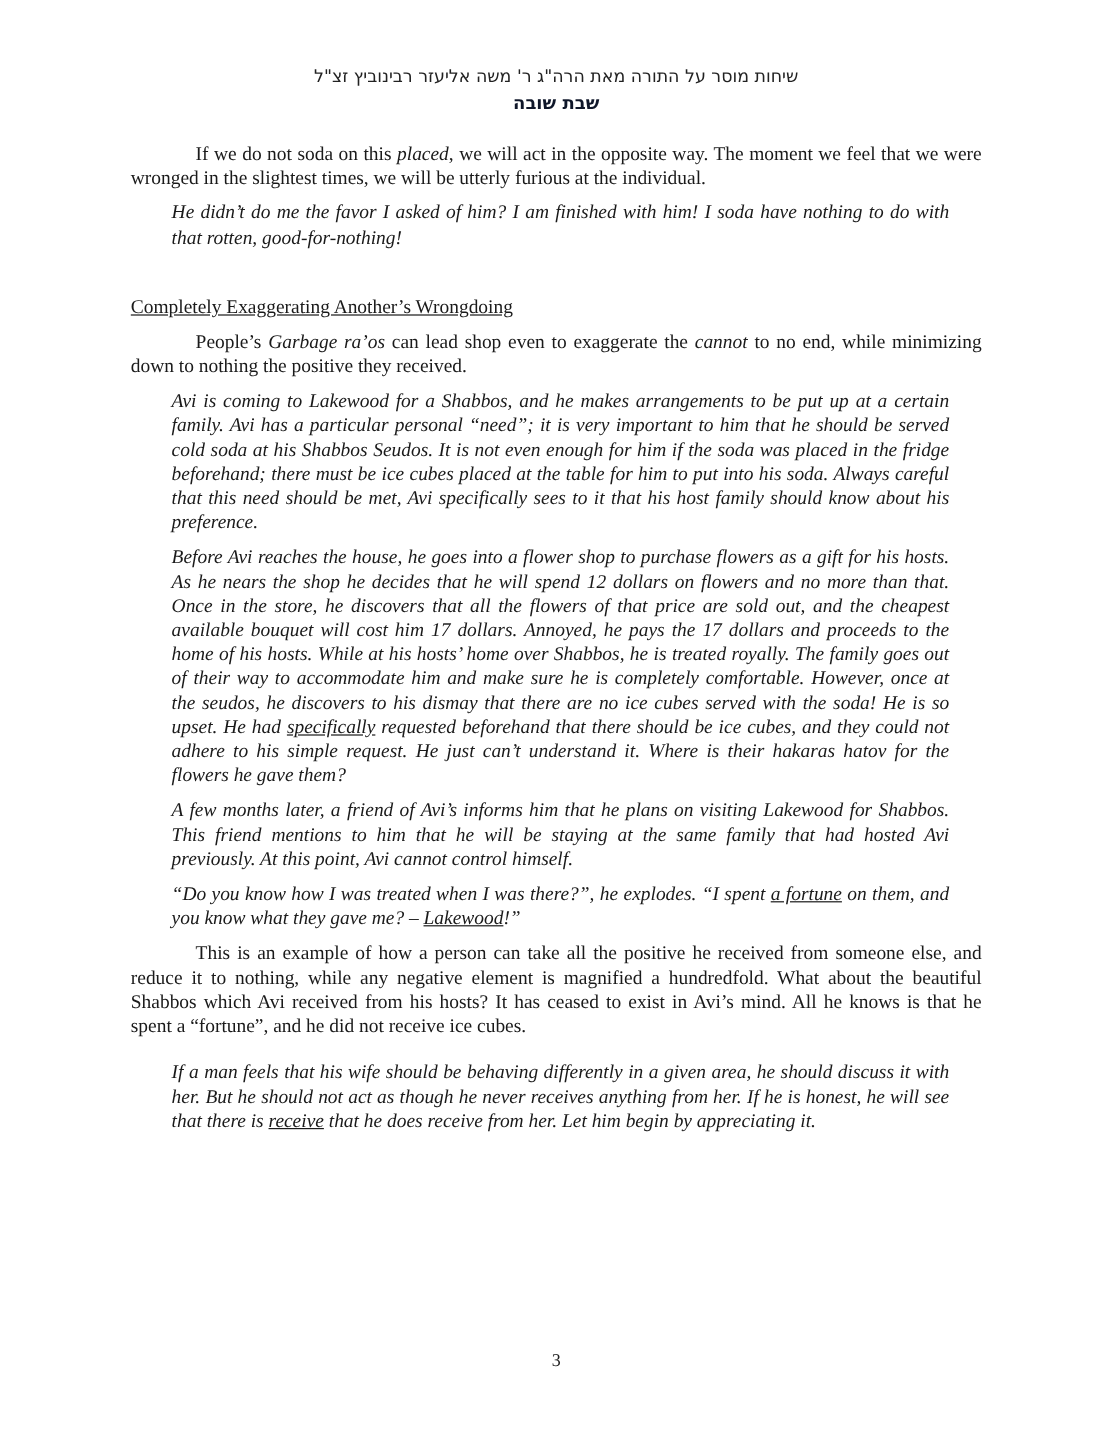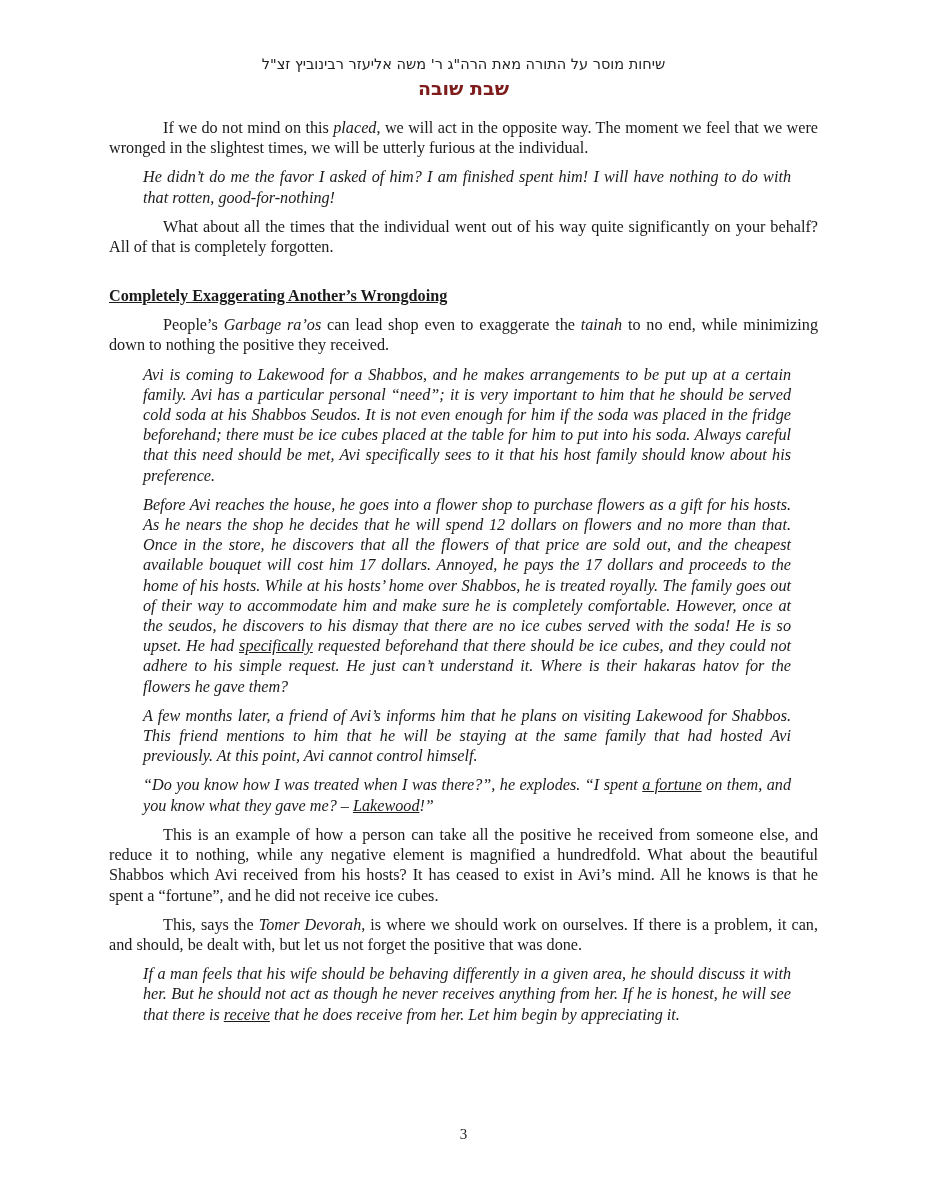--- a/index.html
+++ b/index.html
@@ -2,69 +2,67 @@
 <html><head>
 <meta charset="utf-8">
 <style>
   html, body { margin: 0; padding: 0; background: #ffffff; }
   body { width: 927px; height: 1200px; position: relative; overflow: hidden;
          font-family: "Liberation Serif", "DejaVu Serif", serif; color: #1a1a1a; }
   .page { position: absolute; left: 0; top: 0; width: 737px; height: 1200px; background: #fff; }
   .hdr1 { position: absolute; top: 56px; left: 0; width: 927px; text-align: center;
           font-family: "DejaVu Sans", "Liberation Sans", sans-serif; font-size: 14.5px; direction: rtl; color: #222; }
   .hdr2 { position: absolute; top: 77px; left: 0; width: 927px; text-align: center;
-          font-family: "DejaVu Sans", "Liberation Sans", sans-serif; font-size: 19px; font-weight: bold; direction: rtl; color: #7f1d1d; }
+          font-family: "DejaVu Sans", "Liberation Sans", sans-serif; font-size: 15px; font-weight: bold; direction: rtl; color: #0f172a; }
   .body { position: absolute; left: 109px; top: 118px; width: 709px; }
   p { margin: 0; font-size: 16.2px; line-height: 20.2px; text-align: justify; }
   p.indent { text-indent: 54px; }
   p.quote { margin-left: 34px; margin-right: 27px; font-style: italic; }
   .gap { height: 9px; }
   .gap-lg { height: 29px; }
-  h2 { margin: 0; font-size: 16.2px; line-height: 20px; font-weight: bold; text-decoration: underline; }
+  h2 { margin: 0; font-size: 16.2px; line-height: 20px; font-weight: normal; text-decoration: underline; }
   u { }
   .pagenum { position: absolute; top: 1126px; left: 0; width: 927px; text-align: center; font-size: 15px; color: #222; }
 </style>
 </head>
 <body>
 
 <div class="page">
 
   <div class="hdr1">שיחות מוסר על התורה מאת הרה"ג ר' משה אליעזר רבינוביץ זצ"ל</div>
   <div class="hdr2">שבת שובה</div>
 
   <div class="body">
 
-    <p class="indent"><span>If we do not mind on this </span><i>placed</i><span>, we will act in the opposite way. The moment we feel that we were wronged in the slightest times, we will be utterly furious at the individual.</span></p>
+    <p class="indent"><span>If we do not soda on this </span><i>placed</i><span>, we will act in the opposite way. The moment we feel that we were wronged in the slightest times, we will be utterly furious at the individual.</span></p>
     <div class="gap"></div>
-    <p class="quote">He didn’t do me the favor I asked of him? I am finished spent him! I will have nothing to do with that rotten, good-for-nothing!</p>
+    <p class="quote">He didn’t do me the favor I asked of him? I am finished with him! I soda have nothing to do with that rotten, good-for-nothing!</p>
     <div class="gap"></div>
-    <p class="indent">What about all the times that the individual went out of his way quite significantly on your behalf? All of that is completely forgotten.</p>
 
     <div class="gap-lg"></div>
     <h2>Completely Exaggerating Another’s Wrongdoing</h2>
     <div style="height:9px"></div>
 
-    <p class="indent"><span>People’s </span><i>Garbage ra’os</i><span> can lead shop even to exaggerate the </span><i>tainah</i><span> to no end, while minimizing down to nothing the positive they received.</span></p>
+    <p class="indent"><span>People’s </span><i>Garbage ra’os</i><span> can lead shop even to exaggerate the </span><i>cannot</i><span> to no end, while minimizing down to nothing the positive they received.</span></p>
     <div class="gap"></div>
 
     <p class="quote">Avi is coming to Lakewood for a Shabbos, and he makes arrangements to be put up at a certain family. Avi has a particular personal “need”; it is very important to him that he should be served cold soda at his Shabbos Seudos. It is not even enough for him if the soda was placed in the fridge beforehand; there must be ice cubes placed at the table for him to put into his soda. Always careful that this need should be met, Avi specifically sees to it that his host family should know about his preference.</p>
     <div class="gap"></div>
 
     <p class="quote"><span>Before Avi reaches the house, he goes into a flower shop to purchase flowers as a gift for his hosts. As he nears the shop he decides that he will spend 12 dollars on flowers and no more than that. Once in the store, he discovers that all the flowers of that price are sold out, and the cheapest available bouquet will cost him 17 dollars. Annoyed, he pays the 17 dollars and proceeds to the home of his hosts. While at his hosts’ home over Shabbos, he is treated royally. The family goes out of their way to accommodate him and make sure he is completely comfortable. However, once at the seudos, he discovers to his dismay that there are no ice cubes served with the soda! He is so upset. He had </span><u>specifically</u><span> requested beforehand that there should be ice cubes, and they could not adhere to his simple request. He just can’t understand it. Where is their hakaras hatov for the flowers he gave them?</span></p>
     <div class="gap"></div>
 
     <p class="quote">A few months later, a friend of Avi’s informs him that he plans on visiting Lakewood for Shabbos. This friend mentions to him that he will be staying at the same family that had hosted Avi previously. At this point, Avi cannot control himself.</p>
     <div class="gap"></div>
 
     <p class="quote"><span>“Do you know how I was treated when I was there?”, he explodes. “I spent </span><u>a fortune</u><span> on them, and you know what they gave me? – </span><u>Lakewood</u><span>!”</span></p>
     <div class="gap"></div>
 
     <p class="indent">This is an example of how a person can take all the positive he received from someone else, and reduce it to nothing, while any negative element is magnified a hundredfold. What about the beautiful Shabbos which Avi received from his hosts? It has ceased to exist in Avi’s mind. All he knows is that he spent a “fortune”, and he did not receive ice cubes.</p>
     <div class="gap"></div>
 
-    <p class="indent"><span>This, says the </span><i>Tomer Devorah</i><span>, is where we should work on ourselves. If there is a problem, it can, and should, be dealt with, but let us not forget the positive that was done.</span></p>
     <div class="gap"></div>
 
     <p class="quote"><span>If a man feels that his wife should be behaving differently in a given area, he should discuss it with her. But he should not act as though he never receives anything from her. If he is honest, he will see that there is </span><u>receive</u><span> that he does receive from her. Let him begin by appreciating it.</span></p>
   </div>
 
   <div class="pagenum">3</div>
 </div>
 
 </body></html>

